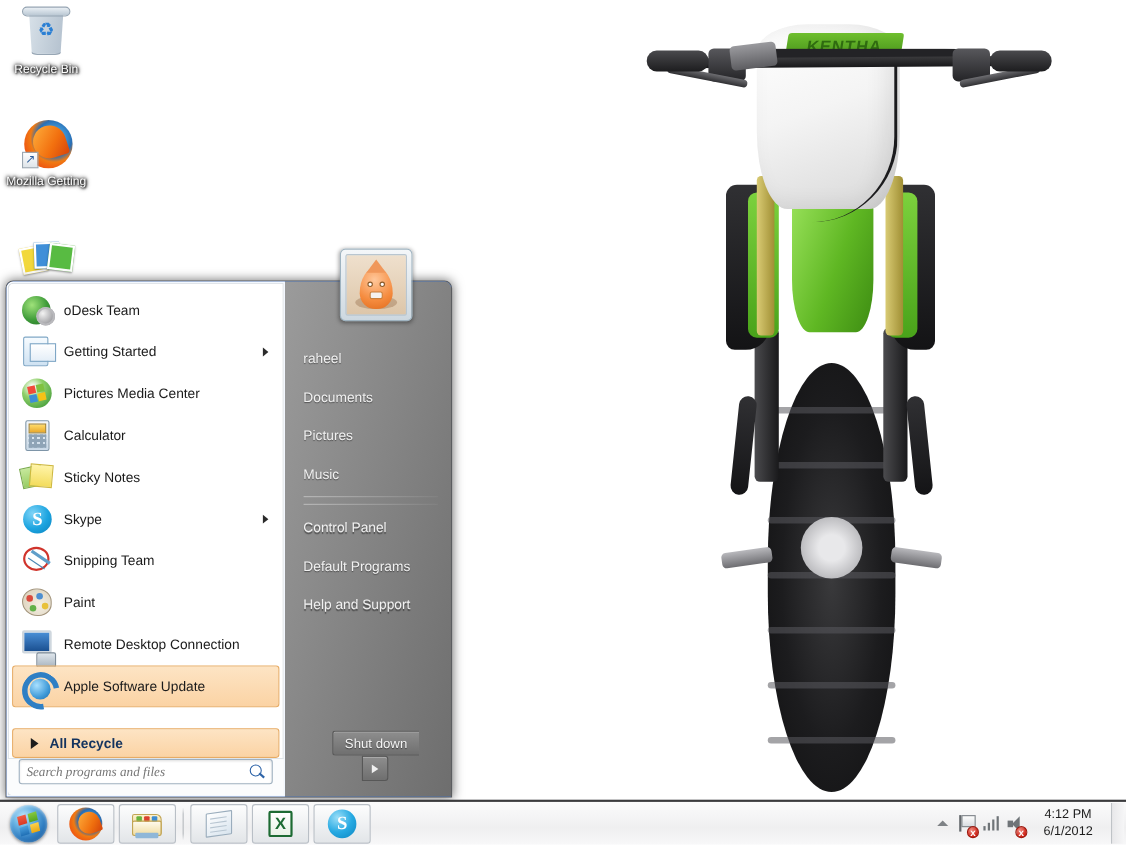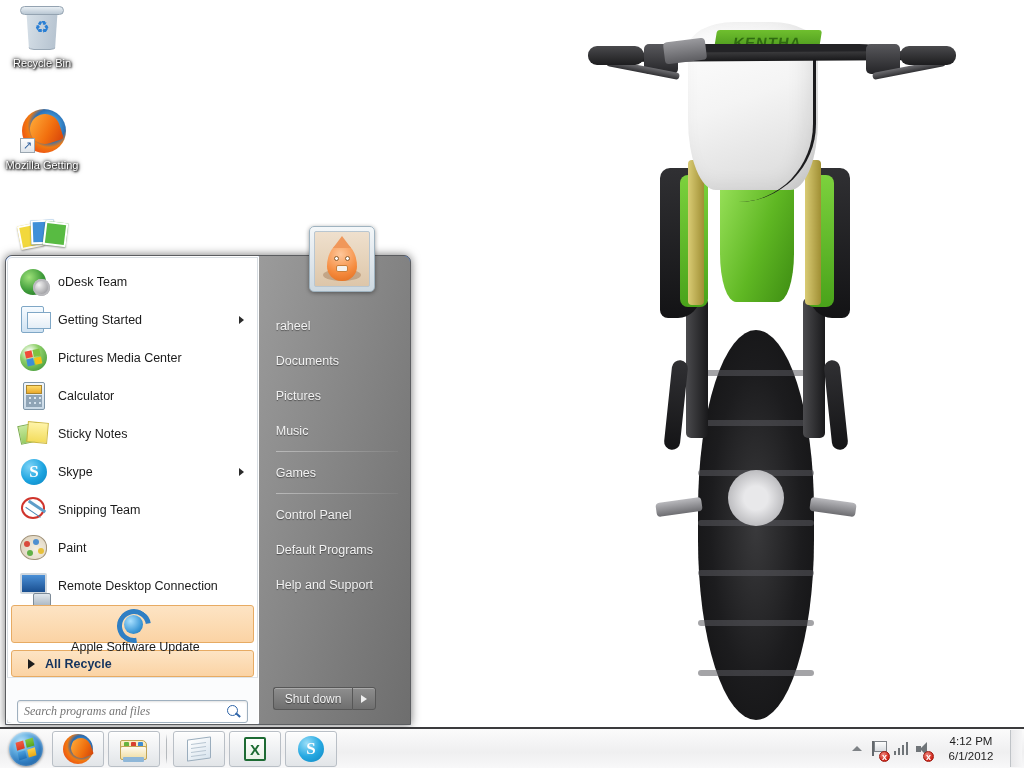--- a/index.html
+++ b/index.html
@@ -176,21 +176,21 @@
     font-size:12.5px; color:#1b1b1b; margin-left:6px;
     white-space:nowrap;
   }
   .mi .arrow {
     position:absolute; right:9px; top:50%; transform:translateY(-50%);
     width:0; height:0; border-left:5px solid #2b2b2b;
     border-top:4px solid transparent; border-bottom:4px solid transparent;
   }
   .mi.sel {
     background:linear-gradient(#fde4c4,#fbd3a4);
-    border:1px solid #e7ab63; border-radius:3px;flex-direction:column;
+    border:1px solid #e7ab63; border-radius:3px;
   }
 
   
   .i-globe-gear { position:absolute; left:2px; top:3px; width:26px; height:26px;
     border-radius:50%;
     background:radial-gradient(circle at 35% 32%, #9fe27a, #3f9c3a 55%, #1f6b22 100%); }
   .i-globe-gear::after { content:""; position:absolute; right:-4px; bottom:-1px;
     width:17px; height:17px; border-radius:50%;
     background:radial-gradient(circle at 35% 35%,#f3f3f3,#9a9a9e 70%,#6c6c70);
     box-shadow:0 0 0 2px #b9b9bd inset; }
@@ -249,22 +249,22 @@
     margin:2px 4px 0 4px; height:27px;
     display:flex; align-items:center; gap:10px; padding:0 8px;
     background:linear-gradient(#fde4c4,#fbd3a4);
     border:1px solid #e7ab63; border-radius:3px; cursor:default;
   }
   #allprograms .tri { width:0; height:0; border-left:7px solid #1d1d1d;
     border-top:5px solid transparent; border-bottom:5px solid transparent; margin-left:8px; }
   #allprograms .ap-label { font-size:12.5px; color:#14335e; font-weight:600; }
 
   #search-zone {
-    height:46px; border-top:1px solid #dfe4e8;
-    display:flex; align-items:flex-end; padding:0 10px;
+    height:34px; border-top:1px solid #dfe4e8;
+    display:flex; align-items:flex-start; padding:0 10px;
     background:#fbfcfd; border-radius:0 0 0 5px;
   }
   #search-box {
     flex:1; height:23px; border:1px solid #9fb0bf; border-radius:3px;
     background:#fff; display:flex; align-items:center; padding:0 6px;
     box-shadow:inset 0 1px 2px rgba(0,0,0,.12);
   }
   #search-input {
     flex:1; border:0; outline:0; font:italic 12px "Liberation Serif",serif;
     color:#6b7176; background:transparent;
@@ -284,21 +284,21 @@
     display:flex; flex-direction:column;
   }
   .ri {
     height:35px; display:flex; align-items:center; padding-left:17px;
     font-size:12.5px; color:#f2f2f2; cursor:default;
     text-shadow:0 1px 1px rgba(0,0,0,.45);
   }
   .rsep { height:1px; margin:3px 12px 3px 17px;
     background:linear-gradient(90deg,rgba(255,255,255,.38),rgba(255,255,255,.05)); }
   #shutdown-row {
-    margin-top:auto; padding:0 0 14px 14px; display:flex; align-items:center;
+    margin-top:auto; padding:0 0 14px 14px; display:flex; align-items:center;flex-direction:column;
   }
   #shutdown-btn {
     height:23px; padding:0 11px; display:flex; align-items:center;
     font-size:12px; color:#f4f4f4; text-shadow:0 1px 1px rgba(0,0,0,.5);
     background:linear-gradient(#8e8e8e,#6f6f6f);
     border:1px solid #575757; border-right:0; border-radius:3px 0 0 3px;
     box-shadow:inset 0 1px 0 rgba(255,255,255,.25); cursor:default;
   }
   #shutdown-arrow {
     width:24px; height:23px; display:flex; align-items:center; justify-content:center;
@@ -607,23 +607,20 @@
     </div>
     <div class="ri">
       <span>Pictures</span>
     </div>
     <div class="ri">
       <span>Music</span>
     </div>
 
     <div class="rsep"></div>
 
-    <div class="ri">
-      <span>Games</span>
-    </div>
 
     <div class="rsep"></div>
 
     <div class="ri">
       <span>Control Panel</span>
     </div>
     <div class="ri">
       <span>Default Programs</span>
     </div>
     <div class="ri">

